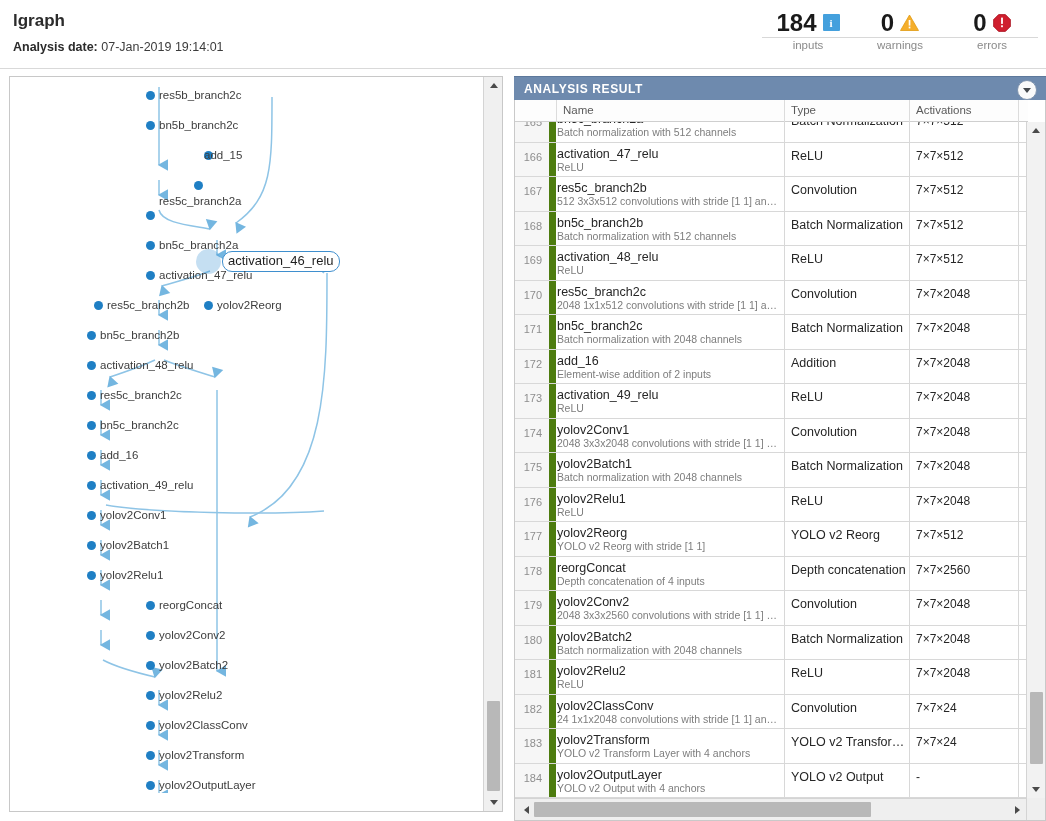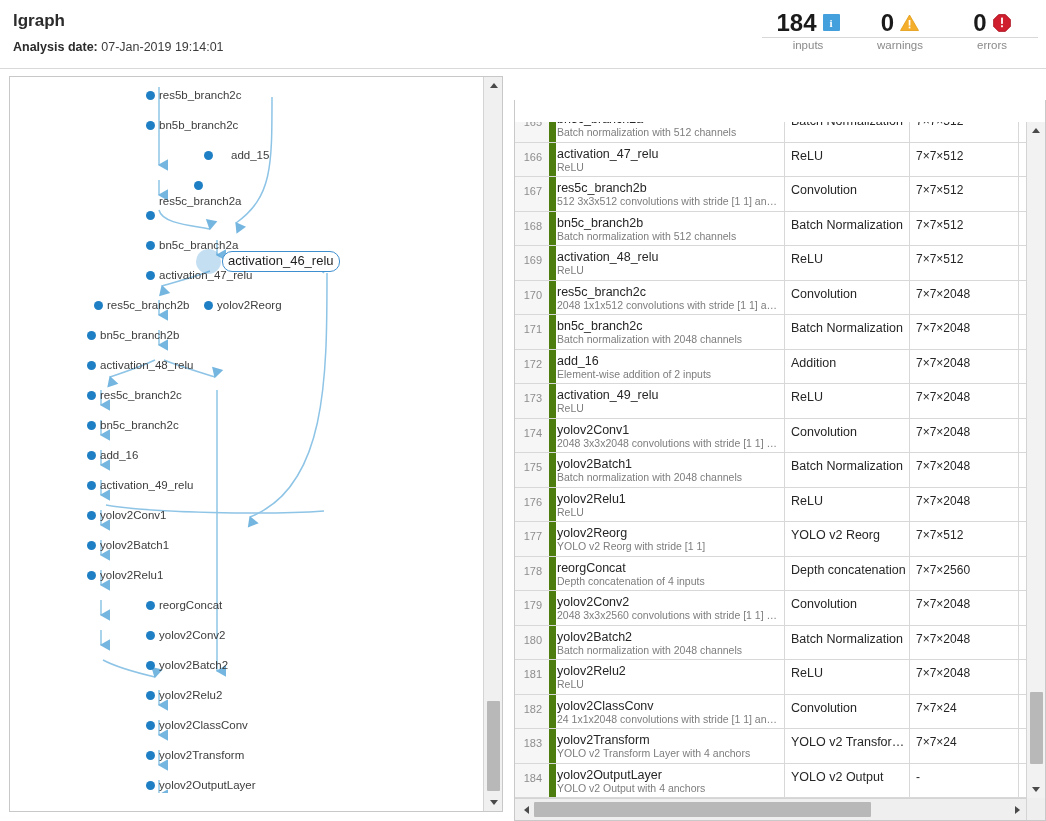--- a/index.html
+++ b/index.html
@@ -187,21 +187,21 @@
 
       <div class="sel-halo" style="left:186px;top:172px;"></div>
       <div class="sel-box" style="left:212px;top:174px;border-radius:10px;">activation_46_relu</div>
 
       <div id="graph-nodes">
           <div class="node-dot" style="left: 136px; top: 14px;"></div>
           <div class="node-label" style="left: 149px; top: 12px;">res5b_branch2c</div>
           <div class="node-dot" style="left: 136px; top: 44px;"></div>
           <div class="node-label" style="left: 149px; top: 42px;">bn5b_branch2c</div>
           <div class="node-dot" style="left: 194px; top: 74px;"></div>
-          <div class="node-label" style="left: 221px; top: 72px;">add_15</div>
+          <div class="node-label" style="left: 194px; top: 72px;">add_15</div>
           <div class="node-dot" style="left: 184px; top: 104px;"></div>
           <div class="node-dot" style="left: 136px; top: 134px;"></div>
           <div class="node-label" style="left: 149px; top: 118px;">res5c_branch2a</div>
           <div class="node-dot" style="left: 136px; top: 164px;"></div>
           <div class="node-label" style="left: 149px; top: 162px;">bn5c_branch2a</div>
           <div class="node-dot" style="left: 136px; top: 194px;"></div>
           <div class="node-label" style="left: 149px; top: 192px;">activation_47_relu</div>
           <div class="node-dot" style="left: 84px; top: 224px;"></div>
           <div class="node-label" style="left: 97px; top: 222px;">res5c_branch2b</div>
           <div class="node-dot" style="left: 194px; top: 224px;"></div>
@@ -247,23 +247,38 @@
         </div>
       <div class="thumb" style="top:624px;height:90px;"></div>
       <div class="arrow dn">
           <span class="tri dn"></span>
         </div>
     </div>
   </div>
 
   <div class="result-panel">
 
+    <div class="res-head">
+      <div class="t">ANALYSIS RESULT</div>
+      <div class="collapse-btn">
+          <span class="c"></span>
+        </div>
+    </div>
 
     <div class="table-wrap">
 
+      <div class="col-head">
+        <div class="sep" style="left:41px;"></div>
+        <div class="ch" style="left:48px;">Name</div>
+        <div class="sep" style="left:269px;"></div>
+        <div class="ch" style="left:276px;">Type</div>
+        <div class="sep" style="left:394px;"></div>
+        <div class="ch" style="left:401px;">Activations</div>
+        <div class="sep" style="left:503px;"></div>
+      </div>
 
       <div class="rows-clip">
         <div class="rows" id="table-rows">
             <div class="row">
               <div class="idx">
                 <span>165</span>
               </div>
               <div class="nm">
                 <div class="n1">bn5c_branch2a</div>
                 <div class="n2">Batch normalization with 512 channels</div>

